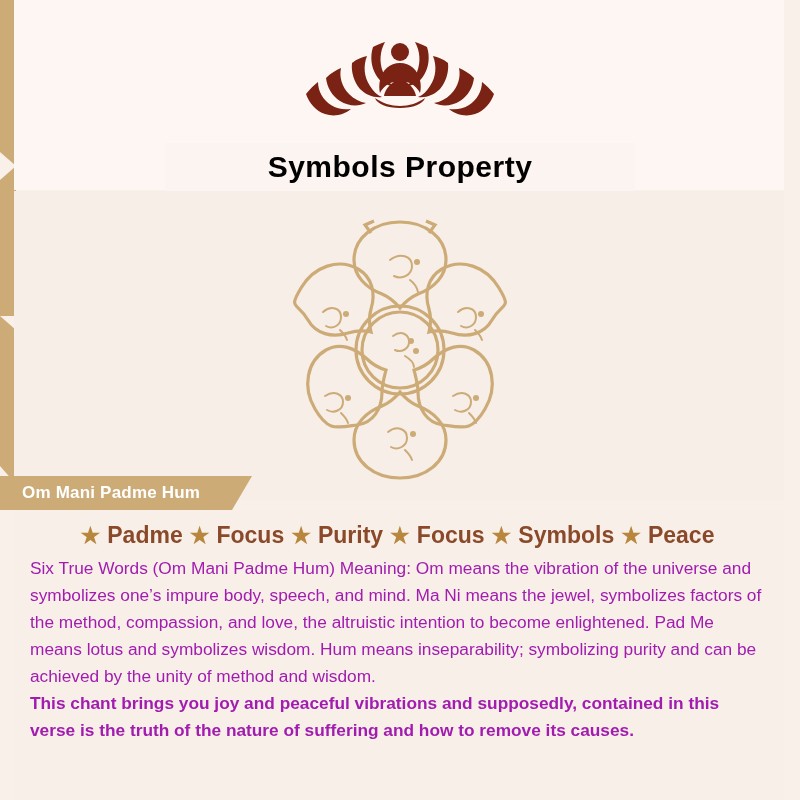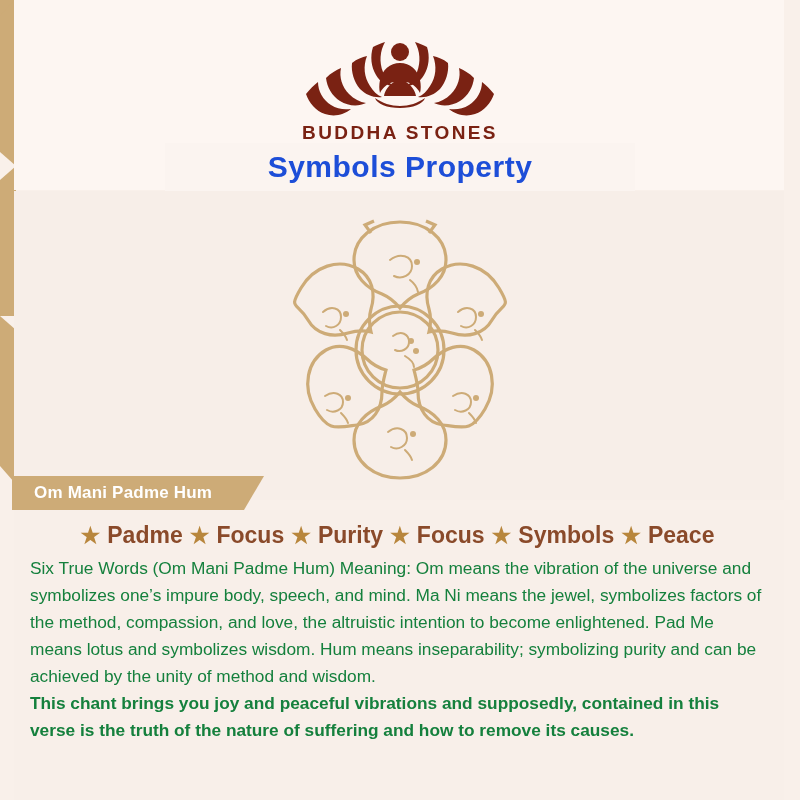--- a/index.html
+++ b/index.html
@@ -105,21 +105,21 @@
   }
   .title-text {
     position: absolute;
     top: 143px;
     left: 0; right: 0;
     height: 48px;
     line-height: 48px;
     text-align: center;
     font-size: 30px;
     font-weight: bold;
-    color: #1d4ed8;
+    color: #000000;
     letter-spacing: 0.5px;
   }
 
   
   .mandala-area {
     position: absolute;
     top: 191px;
     left: 14px;
     right: 16px;
     height: 309px;
@@ -131,21 +131,21 @@
     left: 50%;
     transform: translateX(-50%);
     width: 310px;
     height: 300px;
   }
 
   
   .label-tab {
     position: absolute;
     top: 476px;
-    left: 12px;
+    left: 0;
     width: 252px;
     height: 34px;
     background: #cdab77;
     clip-path: polygon(0 0, 252px 0, 232px 34px, 0 34px);
     display: flex;
     align-items: center;
   }
   .label-tab span {
     margin-left: 22px;
     color: #ffffff;
@@ -173,21 +173,21 @@
     color: #8a4a2a;
     font-weight: bold;
     font-size: 23px;
     margin: 4px 0 6px 0;
     white-space: nowrap;
   }
   .keywords .star { color: #b8863c; font-size: 22px; }
   .keywords .kw { margin: 0 3px; }
 
   .body-text {
-    color: #15803d;
+    color: #a21caf;
     font-size: 17.3px;
     line-height: 27px;
     text-align: left;
   }
   .body-text p { margin: 0; }
   .body-text p + p { margin-top: 0px; font-weight: bold; }
 </style>
 </head>
 <body>
 
@@ -218,21 +218,20 @@
         <path d="M177 60 c0 9 -5 18 -13 23 c-6 4 -13 5 -20 4 c7 6 17 8 26 5 c9 -3 16 -11 19 -20 c-4 -5 -8 -9 -12 -12z"></path>
 
         <path d="M80 20 c-5 9 -6 20 -2 30 c2 6 6 11 11 14 c-7 0 -14 -4 -18 -11 c-5 -8 -6 -19 -3 -28 c4 -2 8 -4 12 -5z"></path>
         <path d="M110 20 c5 9 6 20 2 30 c-2 6 -6 11 -11 14 c7 0 14 -4 18 -11 c5 -8 6 -19 3 -28 c-4 -2 -8 -4 -12 -5z"></path>
 
         <circle cx="95" cy="30" r="9"></circle>
         <path d="M95 41 c-10 0 -18 7 -20 17 c-1 5 -1 9 0 13 c3 -6 8 -10 14 -11 c-5 3 -9 8 -10 14 l32 0 c-1 -6 -5 -11 -10 -14 c6 1 11 5 14 11 c1 -4 1 -8 0 -13 c-2 -10 -10 -17 -20 -17z"></path>
         <path d="M70 76 c7 5 16 8 25 8 c9 0 18 -3 25 -8 c-2 6 -12 10 -25 10 c-13 0 -23 -4 -25 -10z"></path>
       </g>
     </svg>
-    <div class="brand-name">BUDDHA STONES</div>
   </div>
 
   <div class="title-band"></div>
   <div class="title-text">Symbols Property</div>
 
   <div class="mandala-area"></div>
   <svg class="mandala" viewBox="0 0 310 300">
     <g fill="none" stroke="#cdab77" stroke-width="3.2">
 
       <g>

